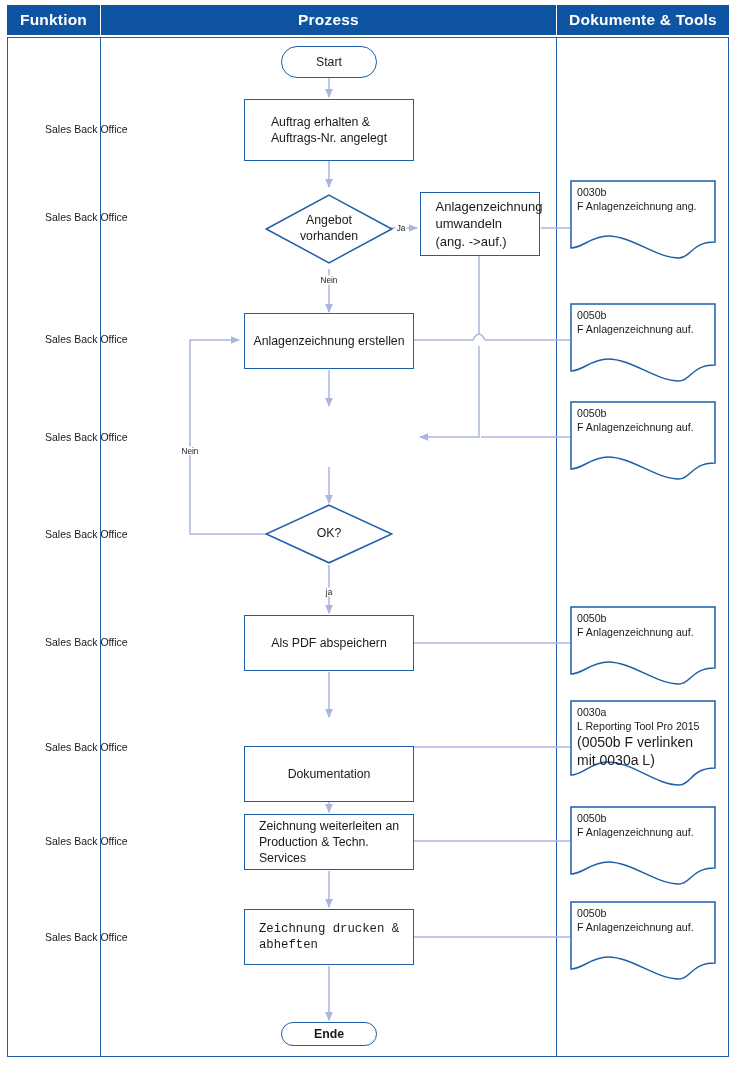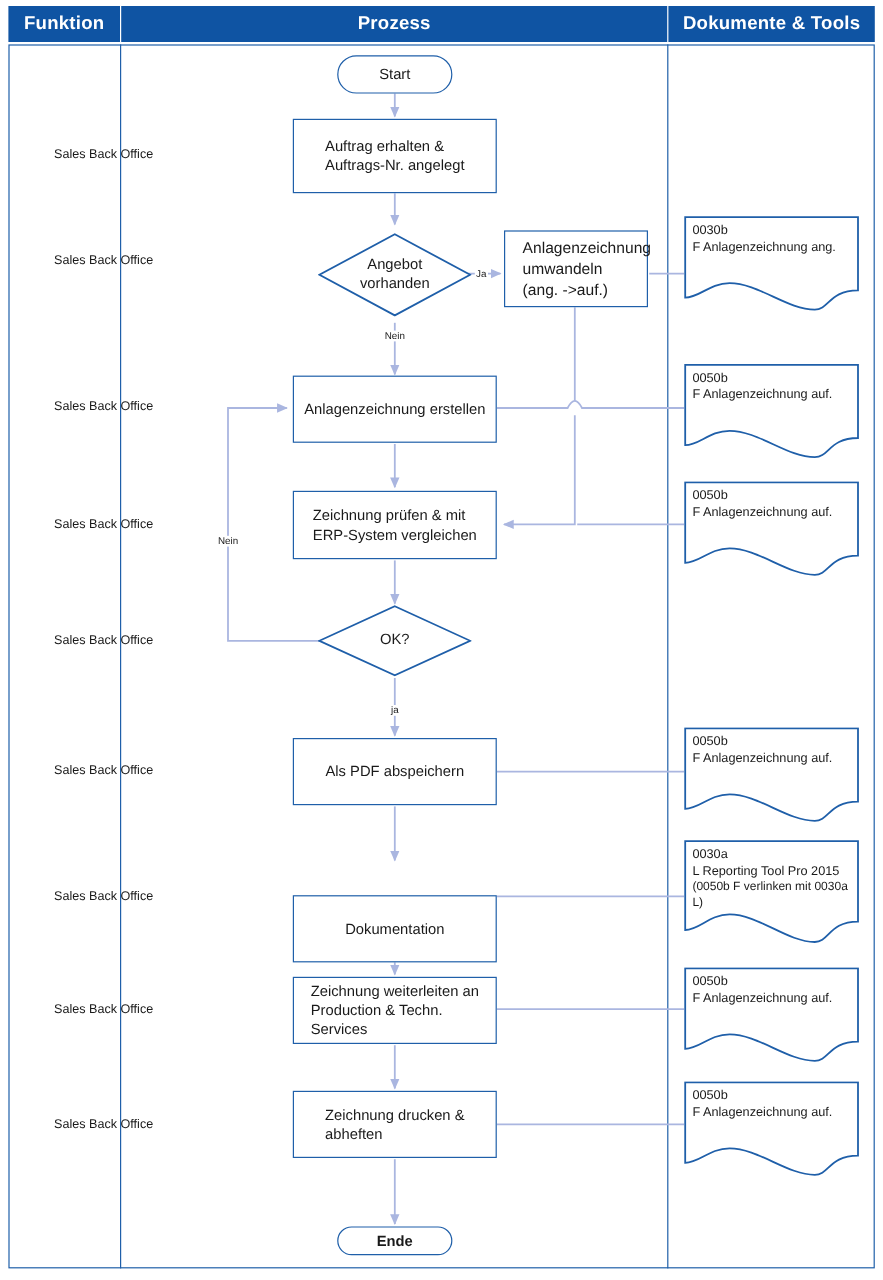--- a/index.html
+++ b/index.html
@@ -40,21 +40,21 @@
   .term{border:1.5px solid #1f5fa9;border-radius:22px;font-size:12.3px;}
   .diamond-wrap{position:absolute;}
   .diamond-wrap .dtext{position:absolute;left:0;top:0;width:100%;height:100%;
         display:flex;align-items:center;justify-content:center;text-align:center;
         font-size:12.3px;line-height:1.3;color:#1a1a1a;}
 
   
   .doc{position:absolute;}
   .doc .dlabel{position:absolute;left:7px;top:5px;right:5px;
         font-size:10.6px;line-height:1.33;color:#1a1a1a;text-align:left;}
-  .doc .dlabel .small{font-size:10px;display:block;line-height:1.3;}
+  .doc .dlabel .small{font-size:14px;display:block;line-height:1.3;}
 
   
   .elabel{position:absolute;font-size:8.2px;color:#1a1a1a;
           transform:translate(-50%,-50%);background:#fff;padding:0 1px;
           white-space:nowrap;}
 </style>
 </head>
 <body>
 
 <div id="root">
@@ -145,39 +145,37 @@
     <div class="dtext" style="white-space:pre-line;">Angebot
 vorhanden</div>
   </div>
 
   <div class="node proc" style="left:420px;top:192px;width:120px;height:64px;white-space:pre-line;font-size:13px;padding-left:24px;">Anlagenzeichnung
 umwandeln
 (ang. -&gt;auf.)</div>
 
   <div class="node proc" style="left:244px;top:313px;width:170px;height:56px;">Anlagenzeichnung erstellen</div>
 
-  <div class="node proc" style="left:244px;top:409px;width:170px;height:57px;white-space:pre-line;">Zeichnung prüfen &amp; mit
-ERP-System vergleichen</div>
 
   <div class="diamond-wrap" style="left:265px;top:504px;width:128px;height:60px;">
     <svg width="128" height="60" viewBox="0 0 128 60" xmlns="http://www.w3.org/2000/svg">
       <polygon points="64,1.2 126.8,30 64,58.8 1.2,30" fill="#fff" stroke="#1f5fa9" stroke-width="1.5"></polygon>
     </svg>
     <div class="dtext">OK?</div>
   </div>
 
   <div class="node proc" style="left:244px;top:615px;width:170px;height:56px;">Als PDF abspeichern</div>
 
   <div class="node proc" style="left:244px;top:746px;width:170px;height:56px;">Dokumentation</div>
 
   <div class="node proc" style="left:244px;top:814px;width:170px;height:56px;white-space:pre-line;">Zeichnung weiterleiten an
 Production &amp; Techn.
 Services</div>
 
-  <div class="node proc" style="left:244px;top:909px;width:170px;height:56px;white-space:pre-line;">Zeichnung drucken &amp;
+  <div class="node proc" style="left:244px;top:909px;width:170px;height:56px;white-space:pre-line;font-family:Liberation Mono, monospace;">Zeichnung drucken &amp;
 abheften</div>
 
   <div class="node term" style="left:281px;top:1022px;width:96px;height:24px;font-weight:bold;">Ende</div>
 
   <div class="doc" style="left:570px;top:180px;width:136px;height:80px;">
     <svg width="146" height="80" viewBox="0 0 146 80" xmlns="http://www.w3.org/2000/svg">
       <path d="M1,1 L145,1 L145,62 C121,62 121,78 109,78 C86,78 62,56 38,56 C21,56 13,68 1,68 Z" fill="#fff" stroke="#1f5fa9" stroke-width="1.5"></path>
     </svg>
     <div class="dlabel">
       <span>0030b</span><br>

